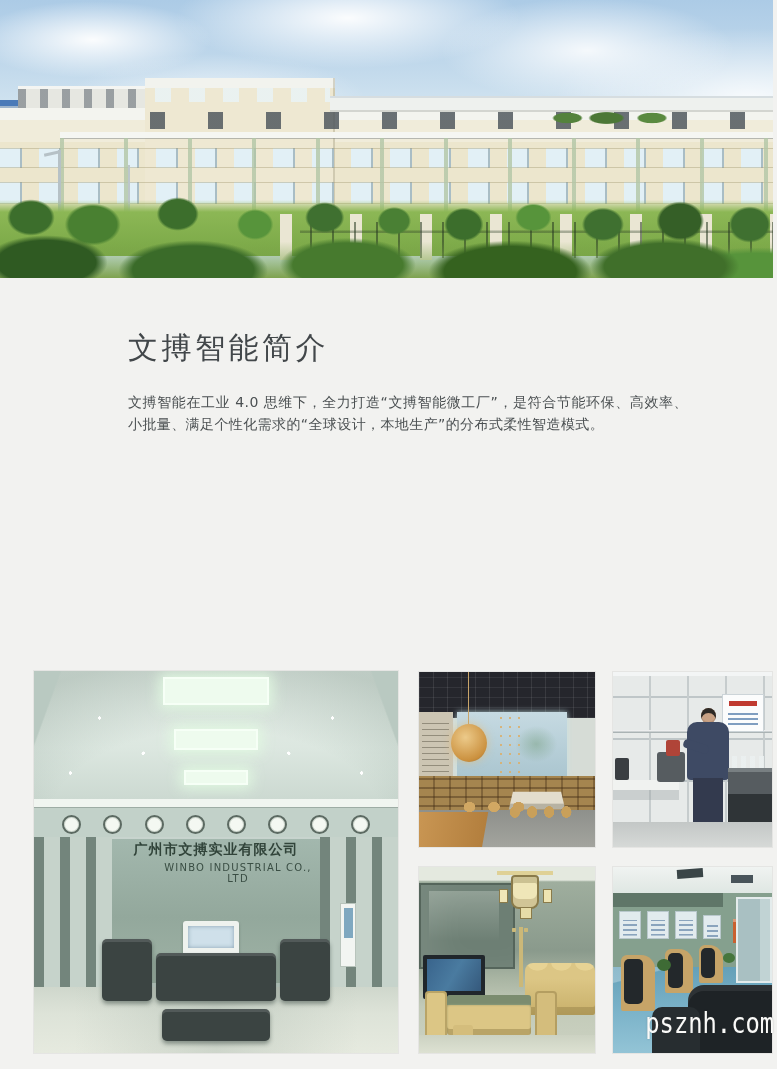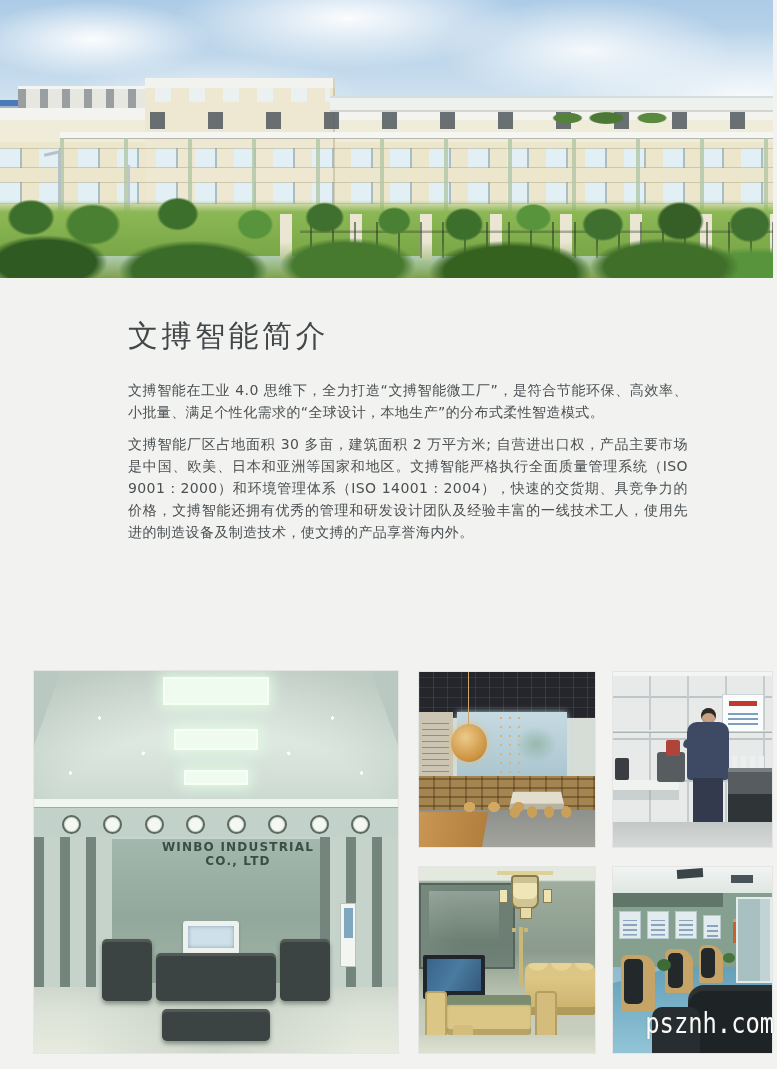--- a/index.html
+++ b/index.html
@@ -75,21 +75,21 @@
       radial-gradient(ellipse 90px 40px at 6% 70%, #2f5a22 55%, rgba(0,0,0,0) 68%),
       radial-gradient(ellipse 110px 44px at 25% 85%, #3a6b29 55%, rgba(0,0,0,0) 68%),
       radial-gradient(ellipse 100px 40px at 45% 75%, #477a2e 55%, rgba(0,0,0,0) 68%),
       radial-gradient(ellipse 120px 46px at 66% 88%, #35621f 55%, rgba(0,0,0,0) 68%),
       radial-gradient(ellipse 110px 42px at 86% 78%, #406f2a 55%, rgba(0,0,0,0) 68%),
       radial-gradient(ellipse 140px 40px at 98% 95%, #57943b 55%, rgba(0,0,0,0) 70%),
       linear-gradient(180deg, rgba(0,0,0,0) 0 30%, rgba(125,165,75,.55) 70%, #7ea24f 100%);}
 
   
   .intro{left:128px;top:316px;width:560px;height:330px;}
-  .intro h1{position:static;margin:0 0 22px;font-size:30px;font-weight:500;color:#42474a;
+  .intro h1{position:static;margin:12px 0 22px;font-size:30px;font-weight:500;color:#42474a;
     letter-spacing:3.5px;font-family:"DejaVu Sans","Liberation Sans",sans-serif;}
   .intro p{position:static;margin:0 0 10px;font-size:14px;line-height:22px;color:#4b5052;
     letter-spacing:.4px;text-align:justify;}
 
   
   .photo{overflow:hidden;box-shadow:0 0 0 1px rgba(0,0,0,.05);}
 
   
   .lobby{left:34px;top:671px;width:364px;height:382px;background:#c2d1c9;}
   .lb-ceiling{left:0;top:0;width:364px;height:128px;
@@ -119,21 +119,21 @@
   .lb-col-l{left:0;width:78px;}
   .lb-col-r{right:0;width:78px;}
   .lb-glass{left:78px;top:166px;width:208px;height:146px;
     background:linear-gradient(180deg,#a3b8ae 0%,#93a89c 55%,#9fb2a5 100%);
     box-shadow:inset 0 2px 0 rgba(255,255,255,.4);text-align:center;}
   .lb-logo{position:static;display:block;margin-top:14px;font-size:21px;font-weight:bold;color:#3e564c;
     letter-spacing:3px;opacity:.9;}
   .lb-logo .swoosh{position:relative;display:inline-block;width:15px;height:15px;border-radius:50%;
     border:4px solid #e8862c;border-left-color:rgba(0,0,0,0);transform:rotate(40deg);vertical-align:-2px;}
   .lb-cn{position:static;display:block;margin-top:4px;font-size:14px;font-weight:bold;color:#31443a;letter-spacing:1px;}
-  .lb-en{position:static;display:block;margin-top:3px;font-size:12px;font-weight:bold;color:#3a4e44;letter-spacing:1.2px;margin-left:44px;}
+  .lb-en{position:static;display:block;margin-top:3px;font-size:10px;font-weight:normal;color:#3a4e44;letter-spacing:1.2px;margin-left:44px;}
   .lb-kiosk{left:149px;top:250px;width:56px;height:44px;background:#eef2ee;border-radius:3px;
     box-shadow:0 2px 3px rgba(60,80,70,.4);}
   .lb-kiosk::before{content:"";position:absolute;left:5px;top:5px;right:5px;height:22px;background:#cfe0ea;
     box-shadow:inset 0 0 4px rgba(90,120,140,.6);}
   .lb-banner{left:306px;top:232px;width:16px;height:64px;background:#f2f5f2;border:1px solid #b8c4bc;}
   .lb-banner::after{content:"";position:absolute;left:3px;top:4px;width:9px;height:30px;background:#7fa8c0;}
   .lb-floor{left:0;top:316px;width:364px;height:66px;
     background:linear-gradient(180deg,#cfd7cc 0%,#dde3d8 40%,#e6eadf 100%);}
   .lb-floor::before{content:"";position:absolute;left:40px;top:0;width:284px;height:66px;
     background:linear-gradient(90deg, rgba(0,0,0,0), rgba(160,175,165,.35), rgba(0,0,0,0));}
@@ -308,21 +308,20 @@
     <div class="h-lawn"></div>
     <div class="h-pillars"></div>
     <div class="h-fence"></div>
     <div class="h-trees"></div>
     <div class="h-shrubs"></div>
   </div>
 
   <section class="intro">
     <h1>文搏智能简介</h1>
     <p>文搏智能在工业 4.0 思维下，全力打造“文搏智能微工厂”，是符合节能环保、高效率、小批量、满足个性化需求的“全球设计，本地生产”的分布式柔性智造模式。</p>
-    <p>文搏智能厂区占地面积 30 多亩，建筑面积 2 万平方米; 自营进出口权，产品主要市场是中国、欧美、日本和亚洲等国家和地区。文搏智能严格执行全面质量管理系统（ISO 9001：2000）和环境管理体系（ISO 14001：2004），快速的交货期、具竞争力的价格，文搏智能还拥有优秀的管理和研发设计团队及经验丰富的一线技术工人，使用先进的制造设备及制造技术，使文搏的产品享誉海内外。</p>
   </section>
 
   <div class="photo lobby">
     <div class="lb-ceiling"></div>
     <div class="lb-slant-l"></div>
     <div class="lb-slant-r"></div>
     <div class="lb-sky lb-s1"></div>
     <div class="lb-sky lb-s2"></div>
     <div class="lb-sky lb-s3"></div>
     <div class="lb-dots"></div>
@@ -333,20 +332,21 @@
         <i></i>
         <i></i>
         <i></i>
         <i></i>
         <i></i>
         <i></i>
     </div>
     <div class="lb-colband lb-col-l"></div>
     <div class="lb-colband lb-col-r"></div>
     <div class="lb-glass">
+      <span class="lb-cn">广州市文搏实业有限公司</span>
       <span class="lb-en">WINBO INDUSTRIAL CO., LTD</span>
     </div>
     <div class="lb-kiosk"></div>
     <div class="lb-banner"></div>
     <div class="lb-floor"></div>
     <div class="lb-sofa lb-sf1"></div>
     <div class="lb-sofa lb-sf2"></div>
     <div class="lb-sofa lb-sfm"></div>
     <div class="lb-sofa lb-sfo"></div>
   </div>

